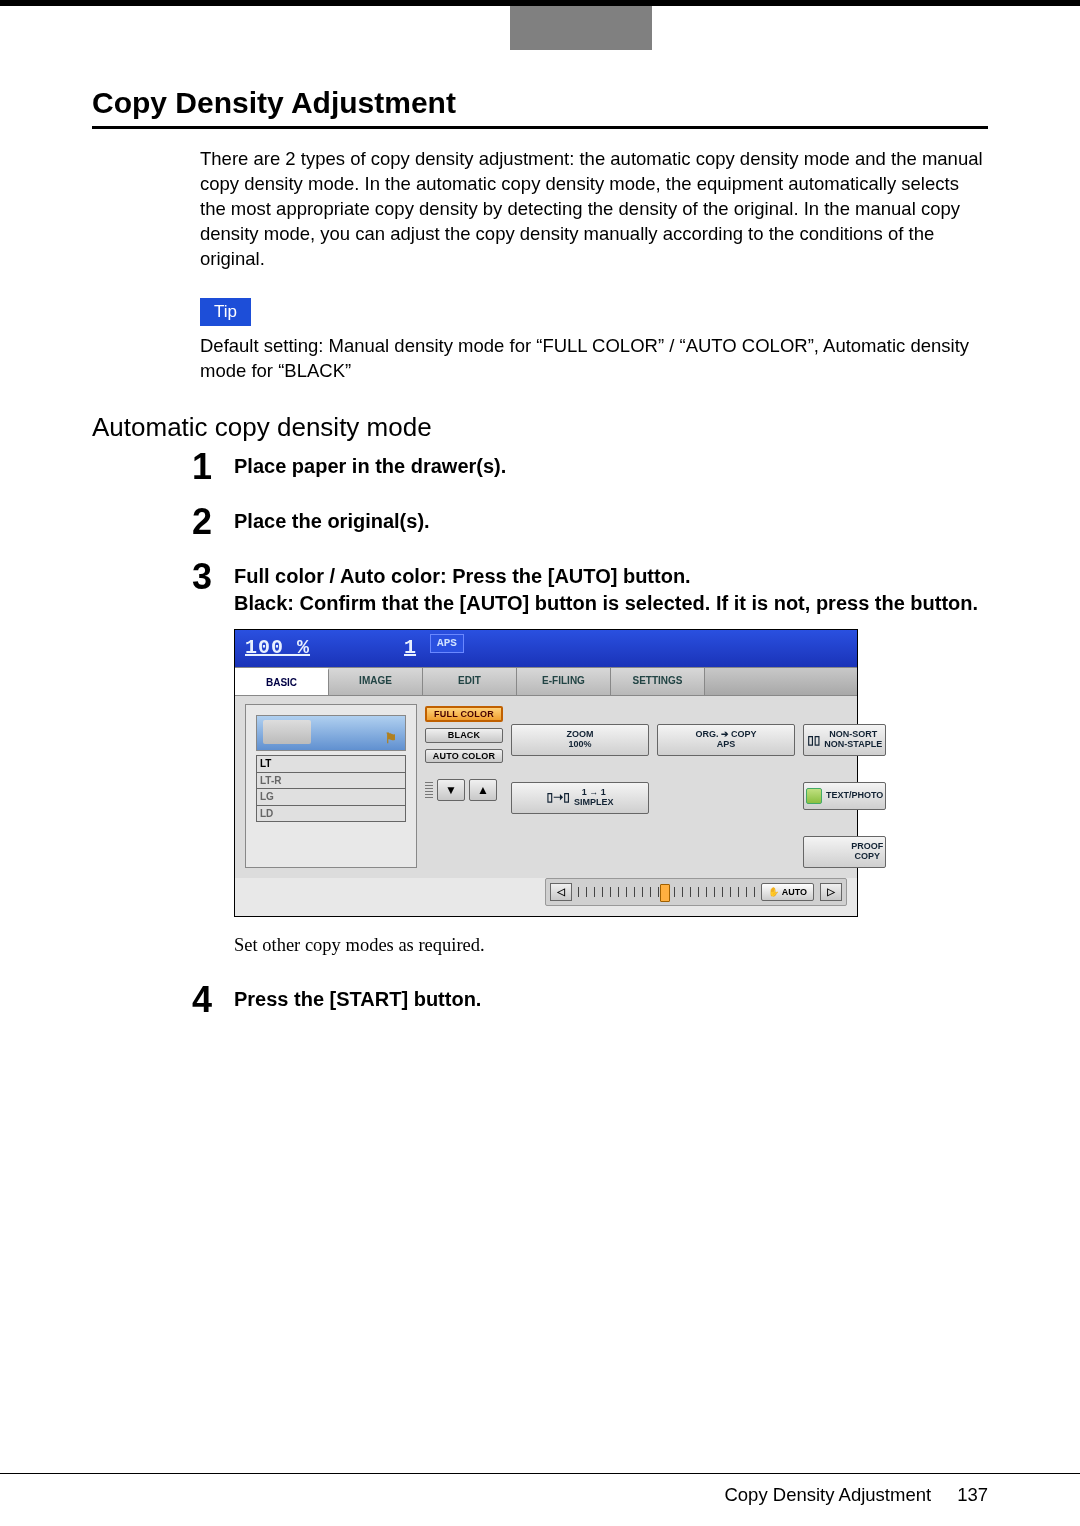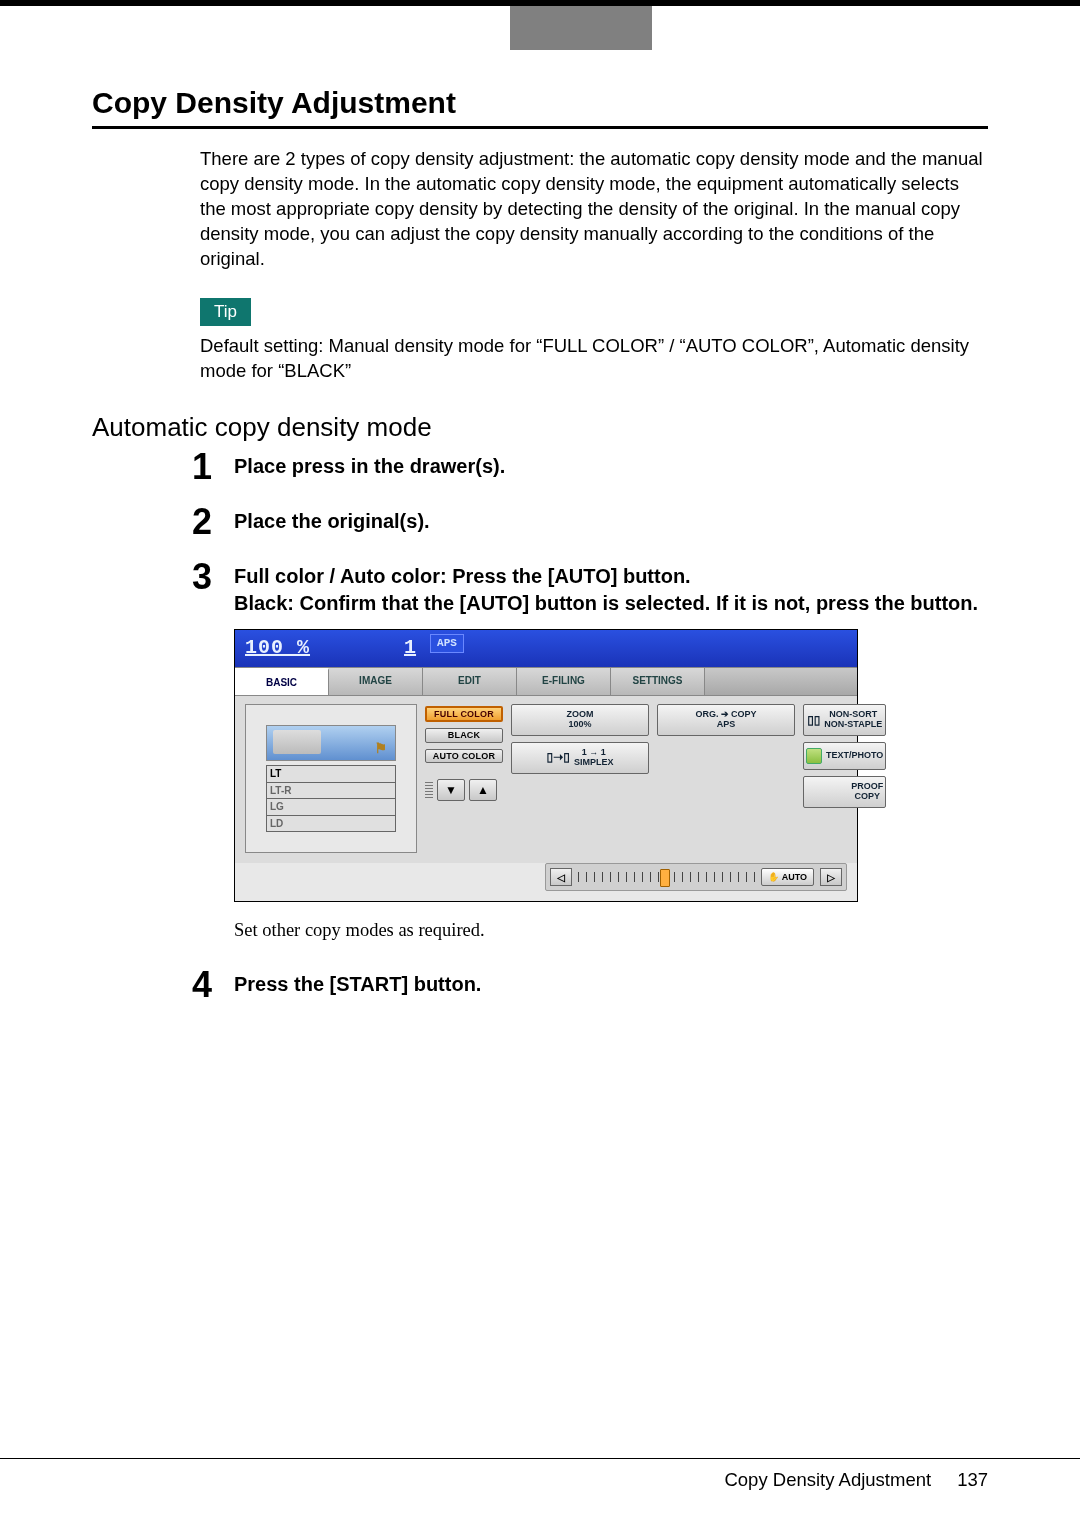--- a/index.html
+++ b/index.html
@@ -33,21 +33,21 @@
     font-size: 30px;
     font-weight: bold;
     margin-top: 26px;
     margin-bottom: 6px;
   }
   .rule-thick { border-top: 3px solid #000; height:0; margin-bottom: 18px; }
   .bodyblock { padding-left: 108px; }
   .para { font-size: 18.5px; line-height: 1.35; }
   .tip-badge {
     display: inline-block;
-    background: #0f766e;
+    background: #1d4ed8;
     color: #fff;
     font-size: 17px;
     padding: 4px 14px 4px 14px;
     margin-top: 26px;
     margin-bottom: 8px;
   }
   h2 {
     font-size: 26px;
     font-weight: normal;
     margin-top: 28px;
@@ -120,21 +120,21 @@
   .panel-body {
     display: flex;
     padding: 8px 10px 10px 10px;
     gap: 8px;
     background: #dcdcdc;
   }
   .col-printer {
     flex: 0 0 172px;
     border: 1px solid #888;
     background: #e8e8e8;
-    padding: 20px;
+    padding: 10px;
     font-size: 10px;
   }
   .printer-pic {
     height: 36px;
     background: linear-gradient(#b0d0f0,#6090d0);
     border: 1px solid #888;
     margin-bottom: 4px;
     position: relative;
   }
   .printer-pic::before {
@@ -182,20 +182,21 @@
   }
   .optbtn {
     display:flex; align-items:center; justify-content:center; gap:4px;
     border: 1px solid #666;
     background: linear-gradient(#f4f4f4,#cfcfcf);
     font-size: 9px; color:#123;
     padding: 5px 2px;
     border-radius: 2px;
     text-align:center;
     line-height:1.1;
+    margin-top:20px;
   }
   .col-right {
     flex: 1;
     display: flex; flex-direction: column; gap: 6px;
   }
   .density-row {
     display:flex; gap:6px; align-items:center; margin-top:auto;
     border:1px solid #999; padding:4px 4px; background:#d0d0d0;
     border-radius:2px;
   }
@@ -252,21 +253,21 @@
 
       <div class="tip-badge">Tip</div>
       <p class="para">Default setting: Manual density mode for “FULL COLOR” / “AUTO COLOR”, Automatic density mode for “BLACK”</p>
     </div>
 
     <h2>Automatic copy density mode</h2>
 
     <ol class="steps">
       <li>
         <span class="num">1</span>
-        <span>Place press in the drawer(s).</span>
+        <span>Place paper in the drawer(s).</span>
       </li>
       <li>
         <span class="num">2</span>
         <span>Place the original(s).</span>
       </li>
       <li>
         <span class="num">3</span>
         <span>Full color / Auto color: Press the [AUTO] button.</span><br>
         <span>Black: Confirm that the [AUTO] button is selected. If it is not, press the button.</span>
 

